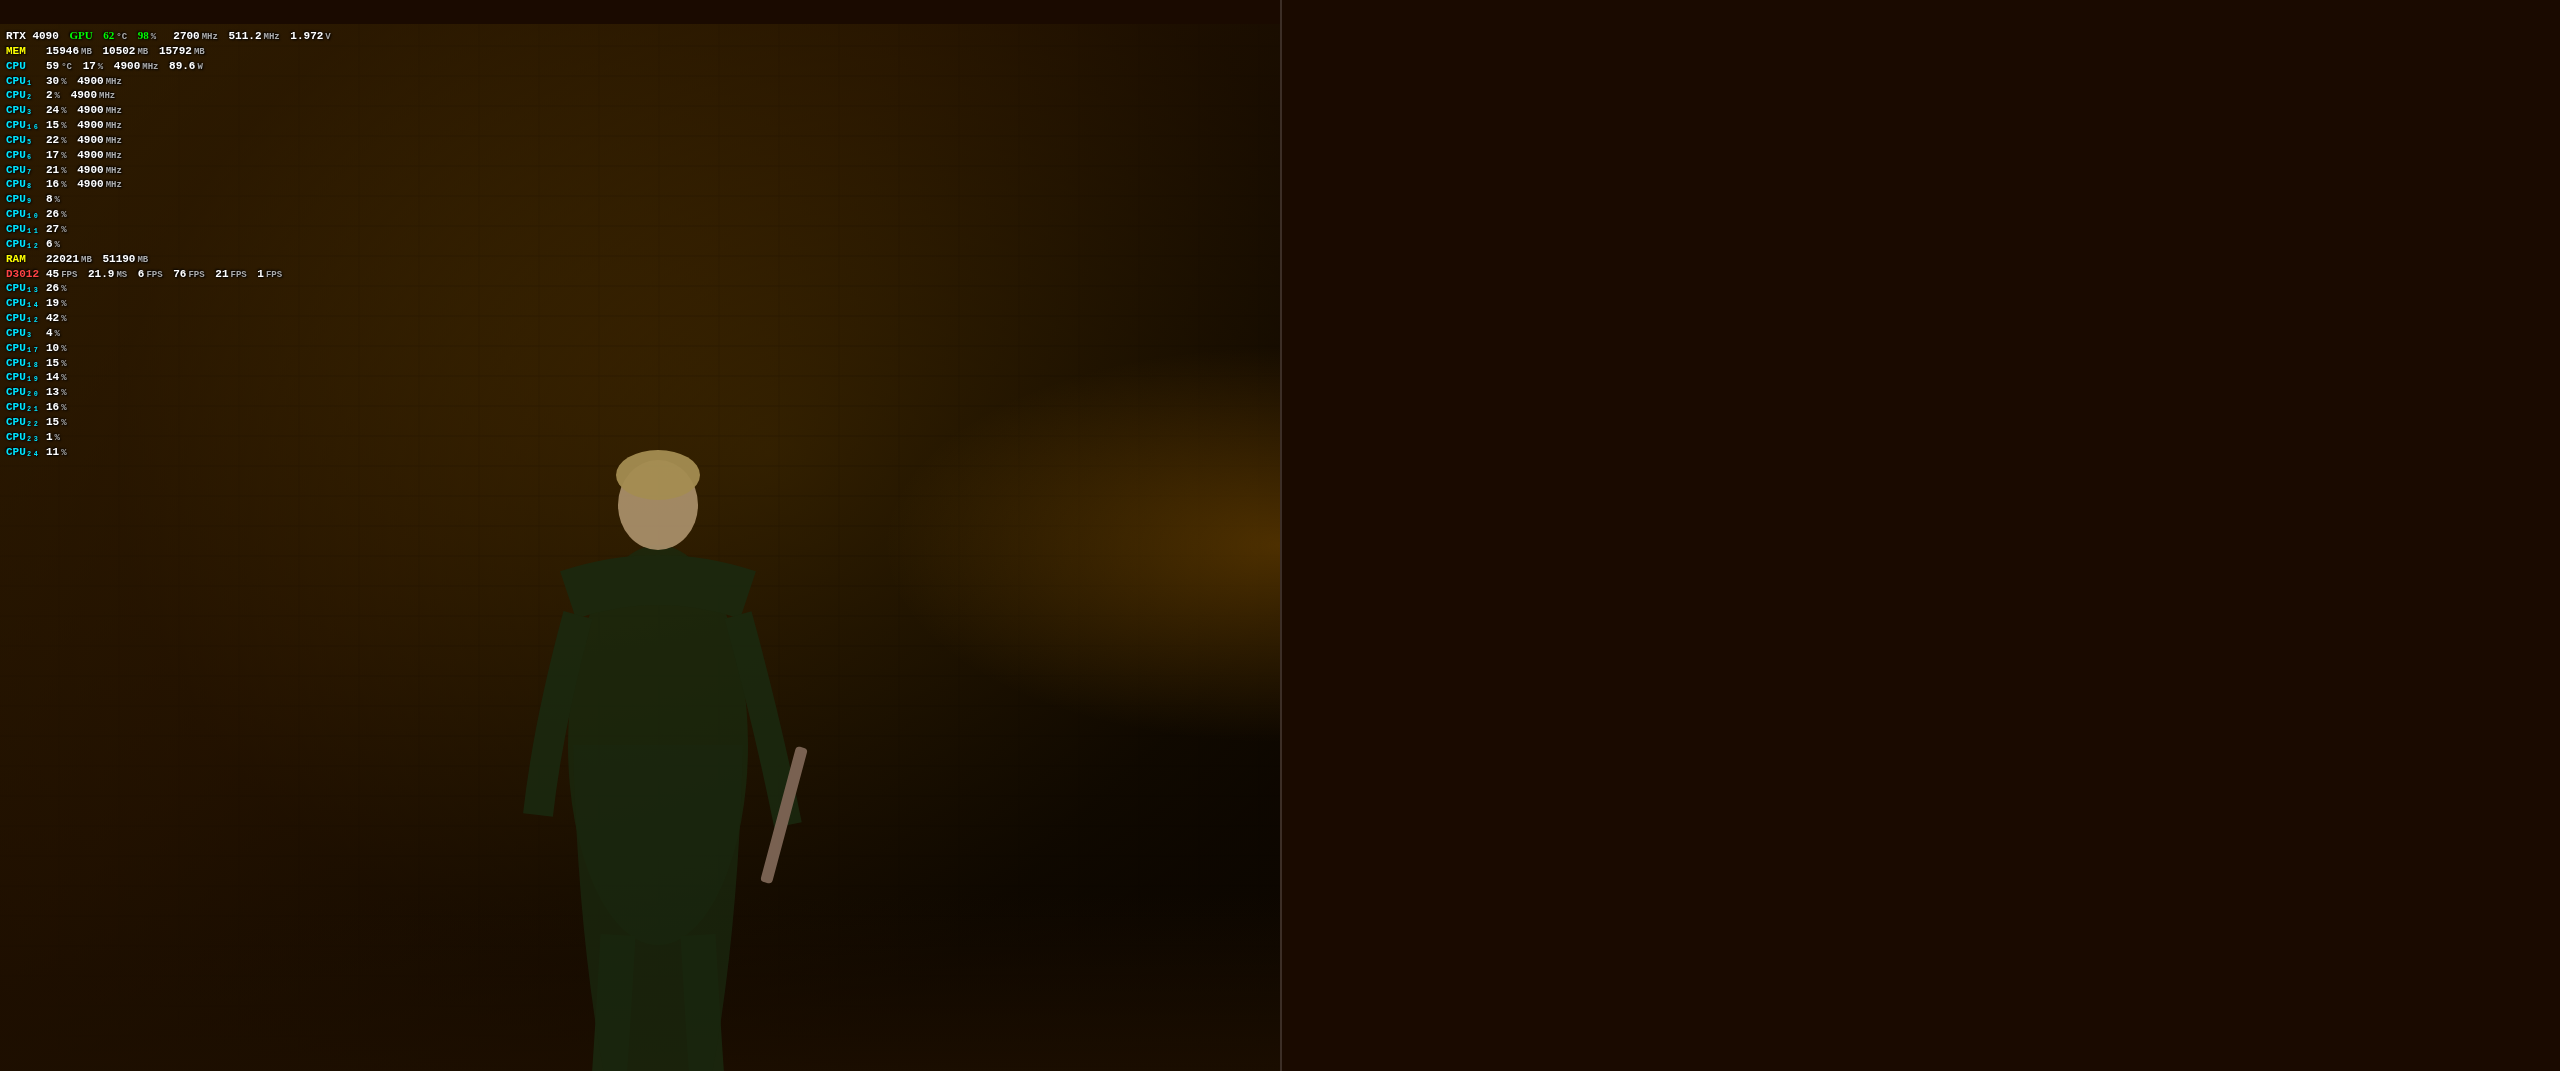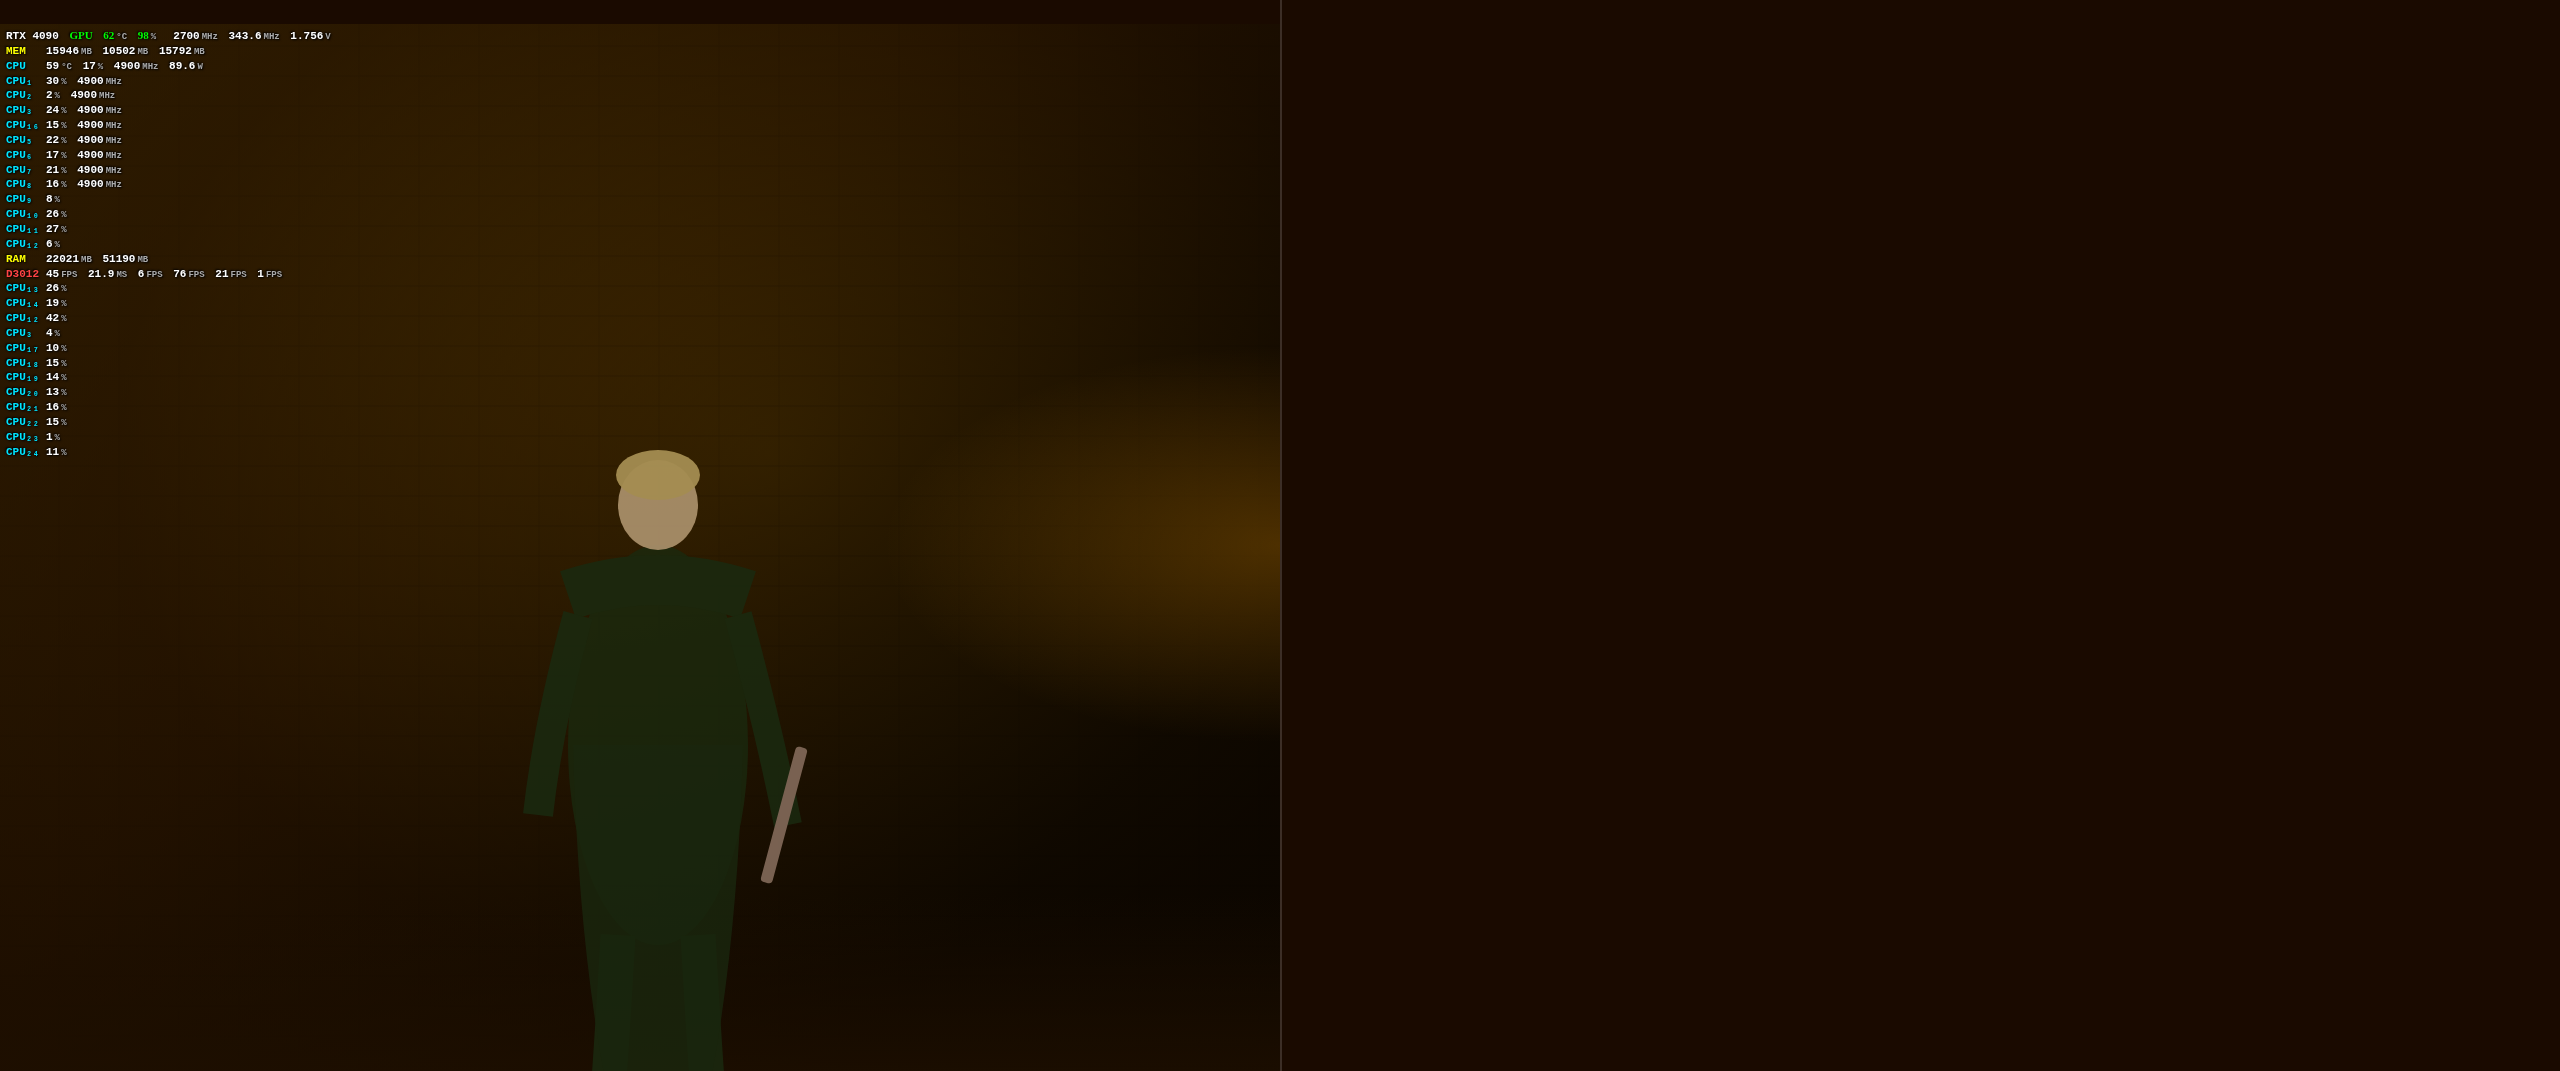--- a/index.html
+++ b/index.html
@@ -138,23 +138,23 @@
 
       <div class="stat-row">
         <span class="c-white">RTX 4090</span>&nbsp;
         <span class="c-green">GPU</span>&nbsp;
         <span class="c-green">62</span>
         <span class="unit">°C</span>&nbsp;
         <span class="c-green">98</span>
         <span class="unit">%</span>&nbsp;&nbsp;
         <span class="c-white">2700</span>
         <span class="unit">MHz</span>&nbsp;
-        <span class="c-white">343.6</span>
+        <span class="c-white">511.2</span>
         <span class="unit">MHz</span>&nbsp;
-        <span class="c-white">1.756</span>
+        <span class="c-white">1.972</span>
         <span class="unit">V</span>
       </div>
 
       <div class="stat-row">
         <span class="c-yellow label">MEM</span>
         <span class="c-white">15946</span>
         <span class="unit">MB</span>&nbsp;
         <span class="c-white">10502</span>
         <span class="unit">MB</span>&nbsp;
         <span class="c-white">15792</span>

